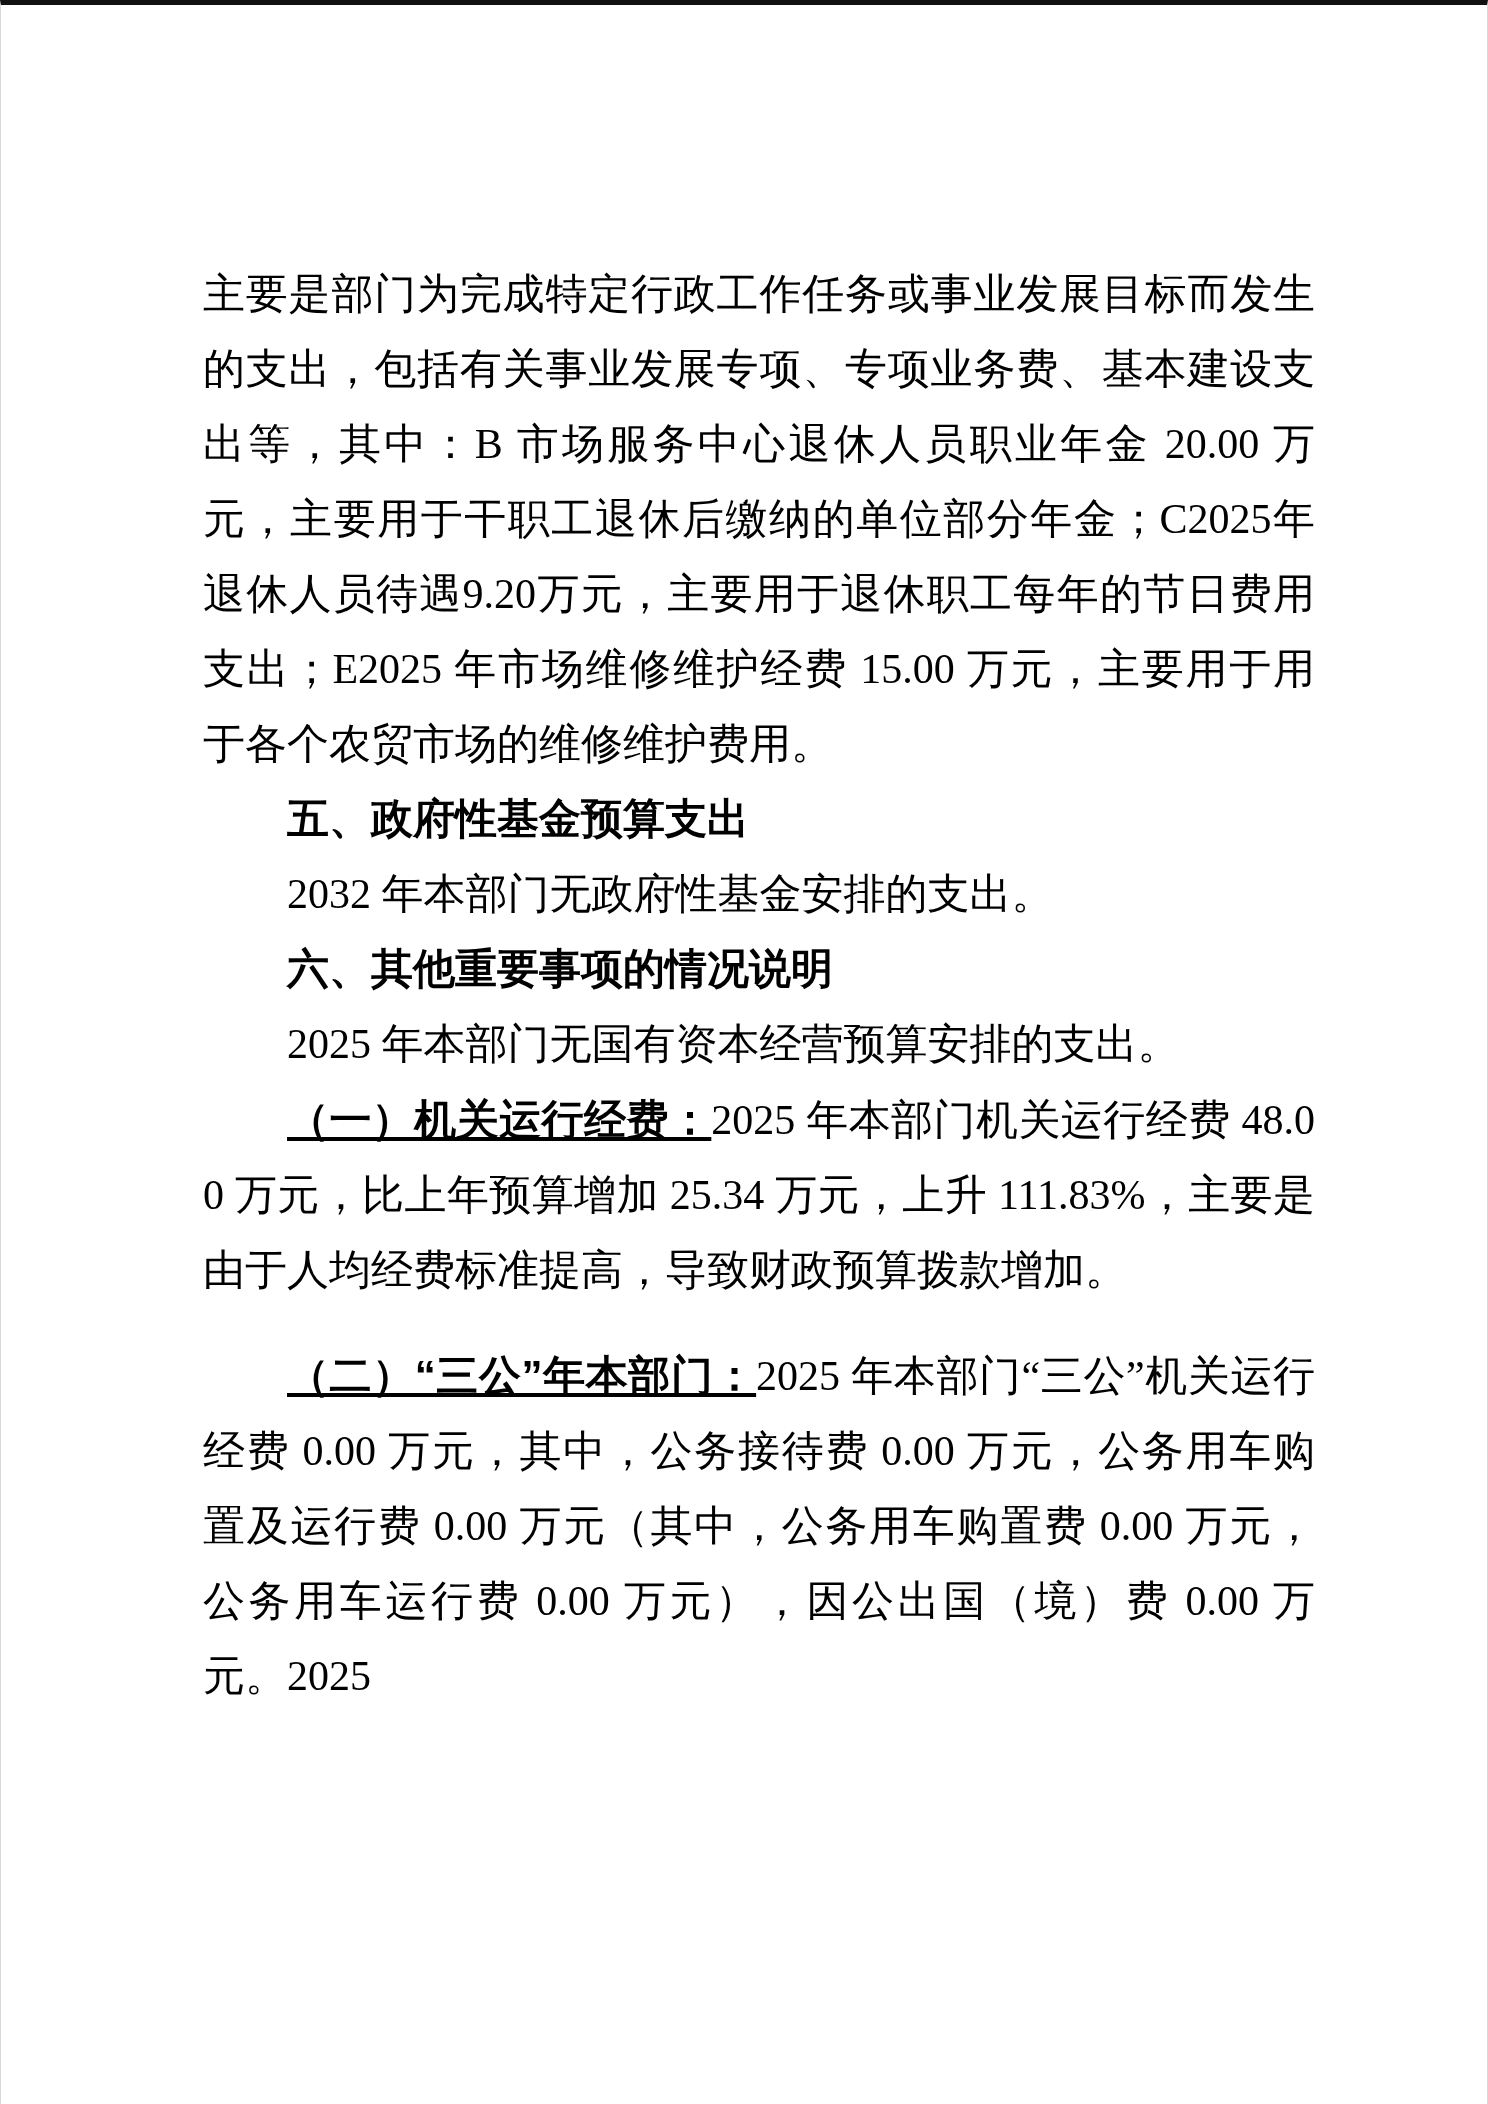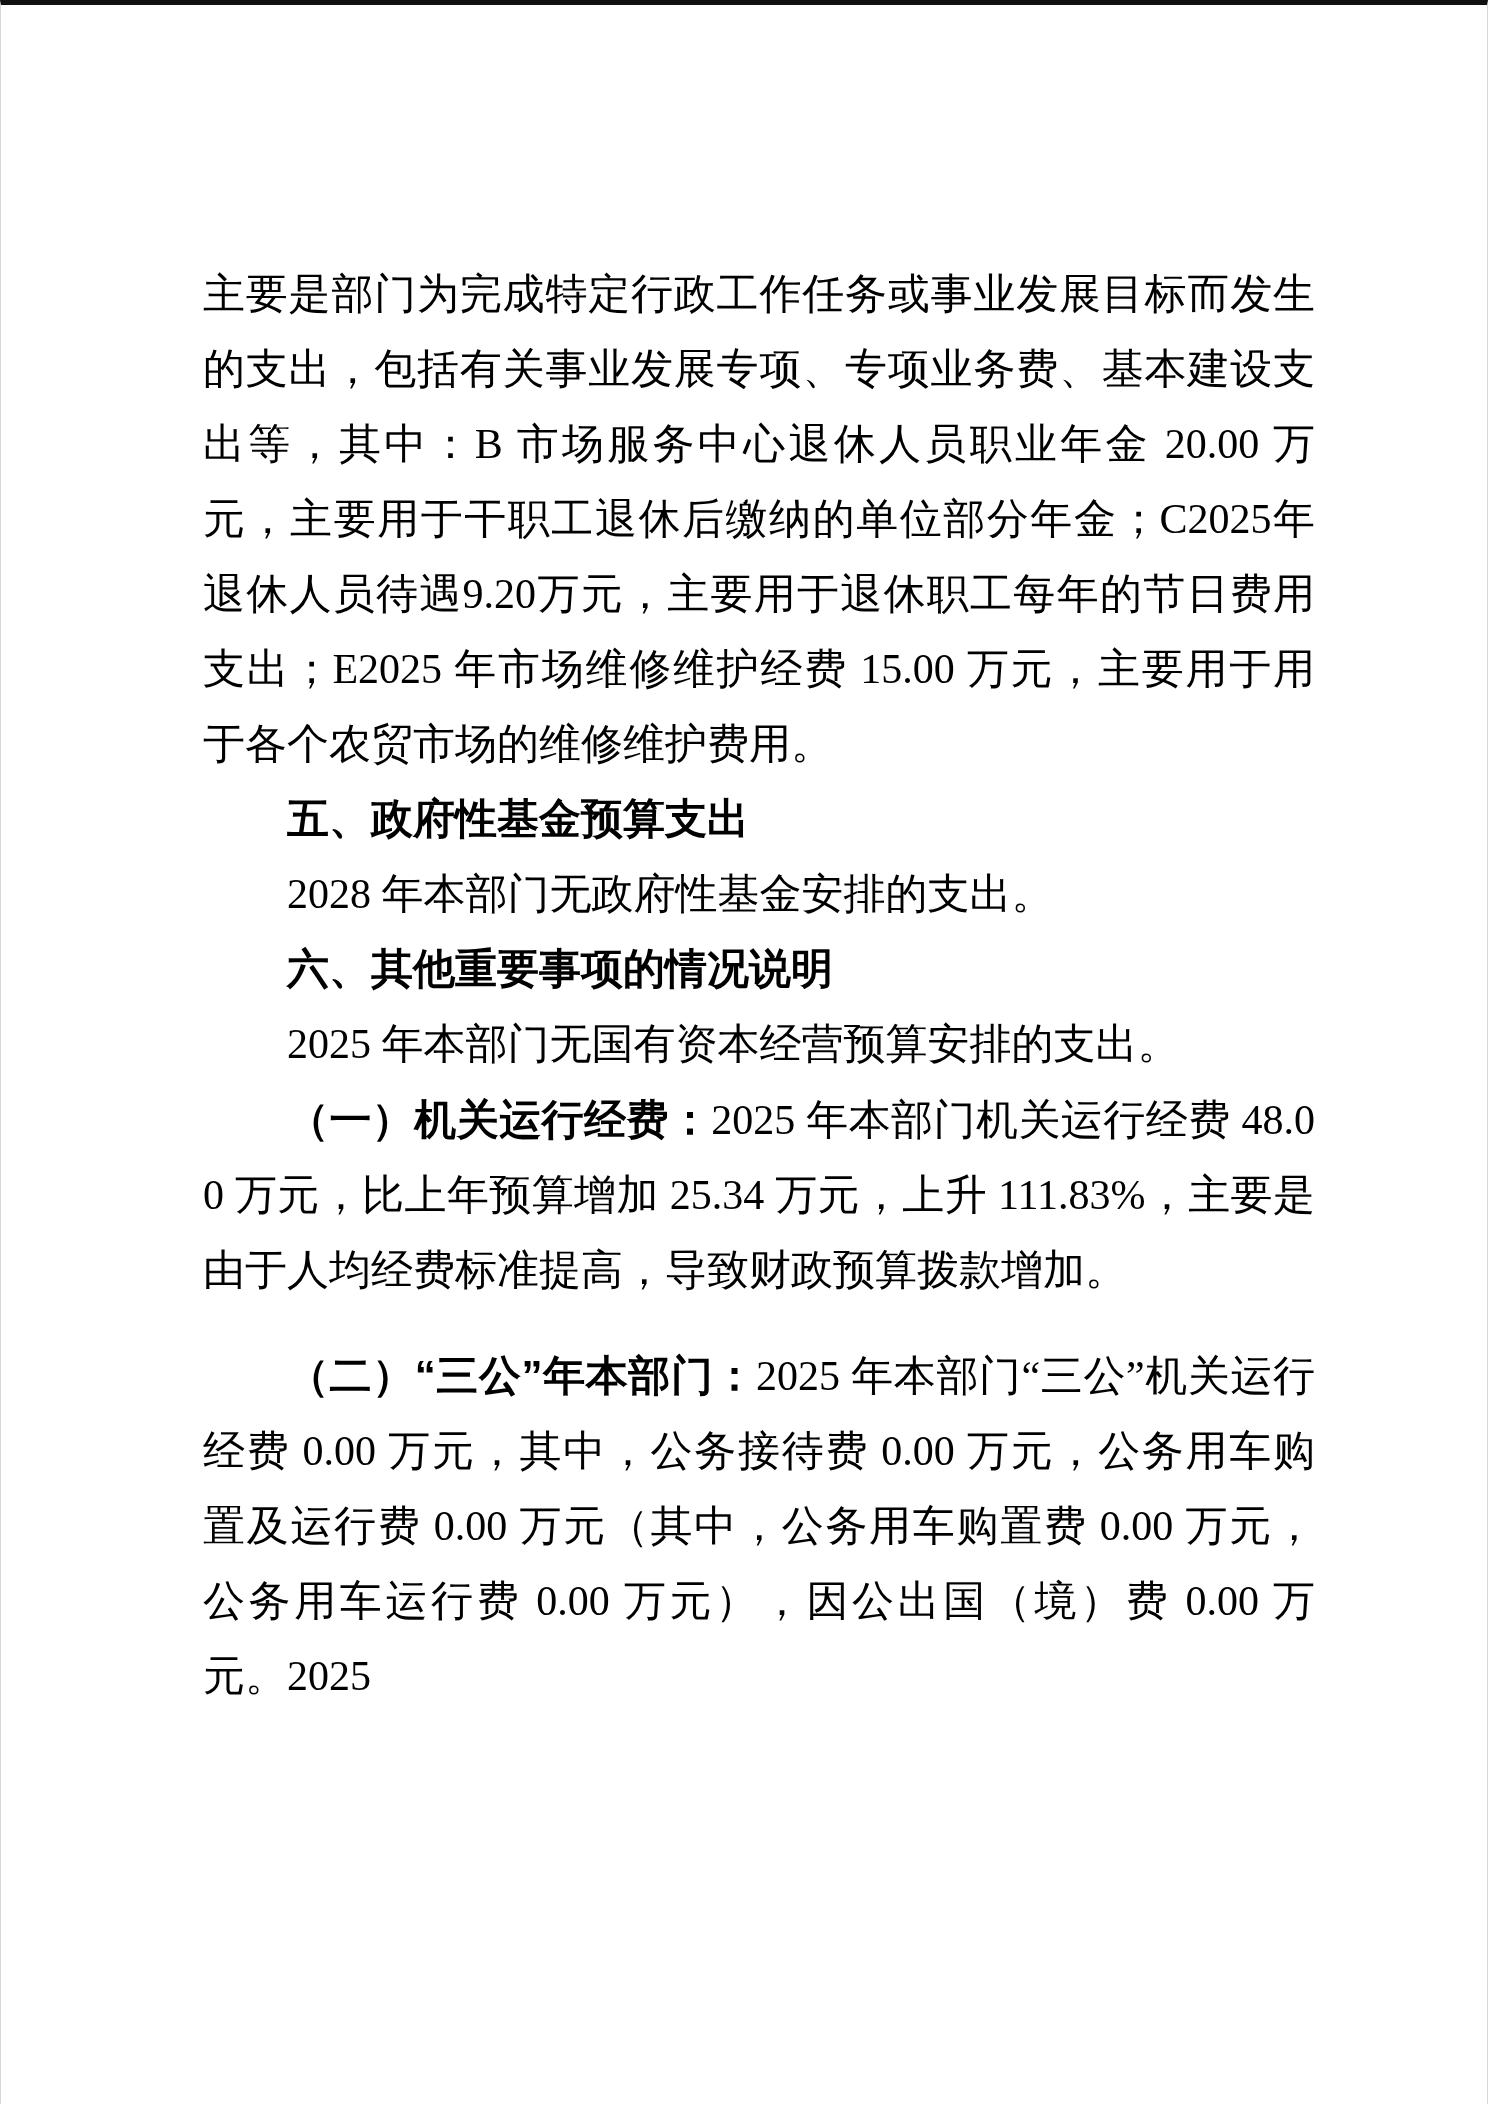--- a/index.html
+++ b/index.html
@@ -42,36 +42,37 @@
     font-size: 42px;
     line-height: 75px;
     font-weight: bold;
     font-family: Liberation Serif, serif;
     text-indent: 2em;
     text-align: left;
   }
   .lead {
     font-weight: bold;
     font-family: "Liberation Sans", "DejaVu Sans", sans-serif;
+    text-decoration: underline;
   }
   .gap-top {
     margin-top: 30px !important;
   }
 </style>
 </head>
 <body>
 
 <div class="page">
   <div class="content">
 
     <p>主要是部门为完成特定行政工作任务或事业发展目标而发生的支出，包括有关事业发展专项、专项业务费、基本建设支出等，其中：B 市场服务中心退休人员职业年金 20.00 万元，主要用于干职工退休后缴纳的单位部分年金；C2025年退休人员待遇9.20万元，主要用于退休职工每年的节日费用支出；E2025 年市场维修维护经费 15.00 万元，主要用于用于各个农贸市场的维修维护费用。</p>
 
     <p class="doc-heading">五、政府性基金预算支出</p>
 
-    <p class="para-indent">2028 年本部门无政府性基金安排的支出。</p>
+    <p class="para-indent">2032 年本部门无政府性基金安排的支出。</p>
 
     <p class="doc-heading">六、其他重要事项的情况说明</p>
 
     <p class="para-indent">2025 年本部门无国有资本经营预算安排的支出。</p>
 
 
     <p class="para-indent"><span class="lead">（一）机关运行经费：</span><span>2025 年本部门机关运行经费 48.00 万元，比上年预算增加 25.34 万元，上升 111.83%，主要是由于人均经费标准提高，导致财政预算拨款增加。</span></p>
 
     <p class="para-indent gap-top"><span class="lead">（二）“三公”年本部门：</span><span>2025 年本部门“三公”机关运行经费 0.00 万元，其中，公务接待费 0.00 万元，公务用车购置及运行费 0.00 万元（其中，公务用车购置费 0.00 万元，公务用车运行费 0.00 万元），因公出国（境）费 0.00 万元。2025</span></p>
 

